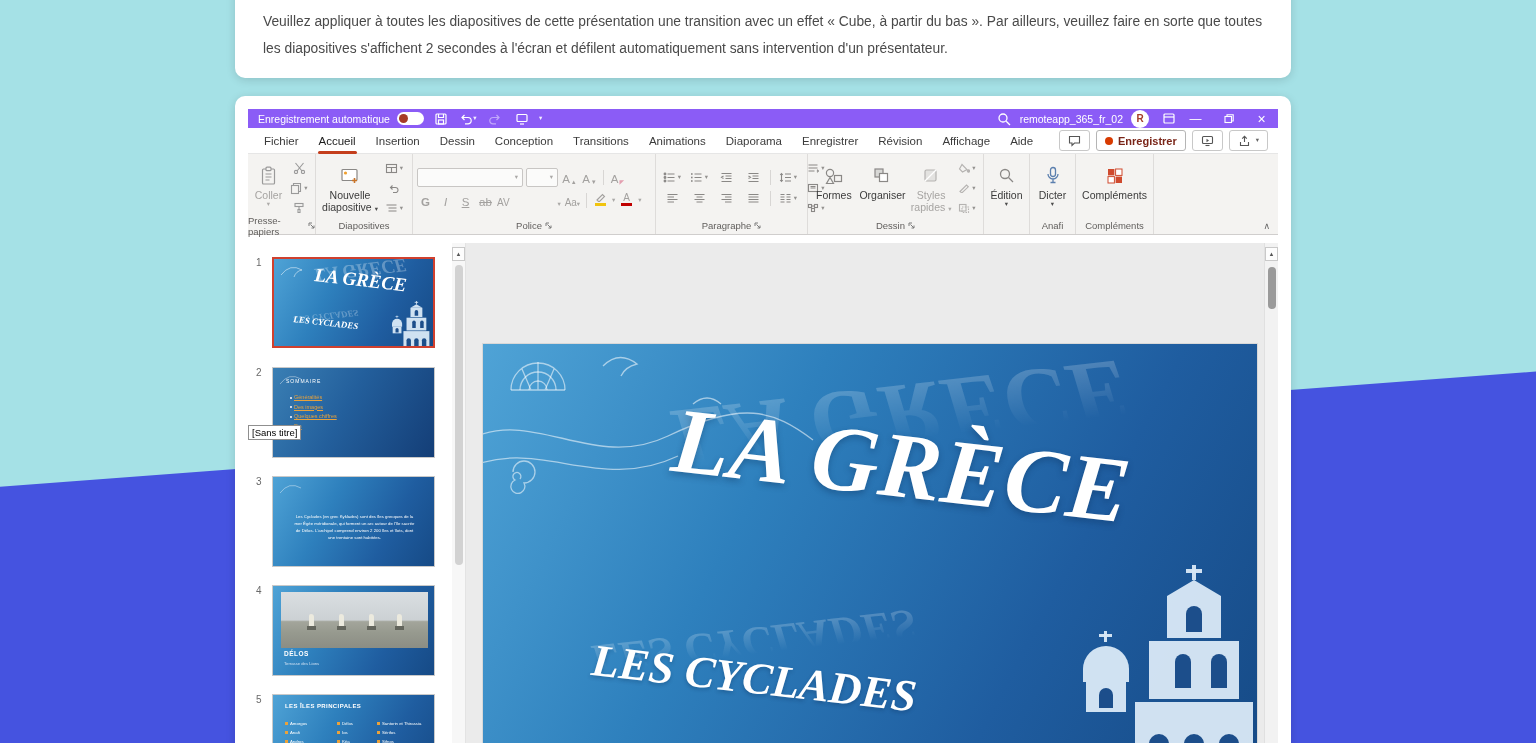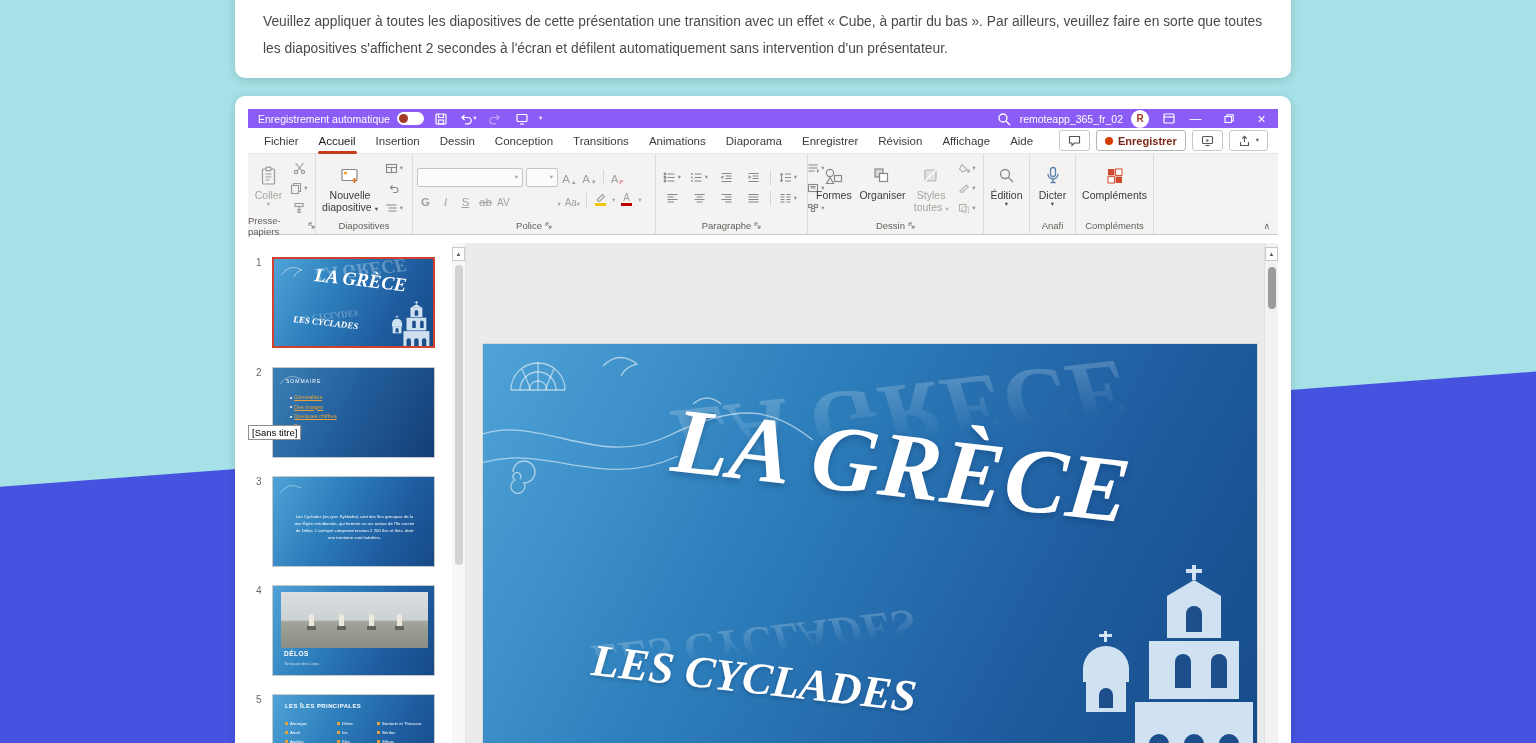--- a/index.html
+++ b/index.html
@@ -566,21 +566,21 @@
           <span>Organiser</span>
         </div>
         <div class="bigbtn disabled" style="width:46px;">
           <span class="bic">
             <svg width="18" height="18" viewBox="0 0 18 18" fill="none" stroke="#b5b3b1" stroke-width="1.2">
                   <rect x="3" y="3" width="11" height="11" rx="1.5" fill="#e3e2e0"></rect>
                   <path d="M3 14 14 3" stroke="#fff"></path>
                 </svg>
           </span>
           <span><span>Styles</span></span>
-          <span><span>toutes</span> <span class="dd">▾</span></span>
+          <span><span>rapides</span> <span class="dd">▾</span></span>
         </div>
         <div class="smallcol">
           <span class="sbtn">
             <svg width="12" height="10" viewBox="0 0 12 10" fill="none" stroke="#b5b3b1" stroke-width="1.1">
                   <path d="M4 1.5 9 6.5 4.5 9 1.5 6z"></path>
                   <circle cx="10.5" cy="8" r="1.2" fill="#b5b3b1"></circle>
                 </svg>
             <span class="dd">▾</span>
           </span>
           <span class="sbtn">

